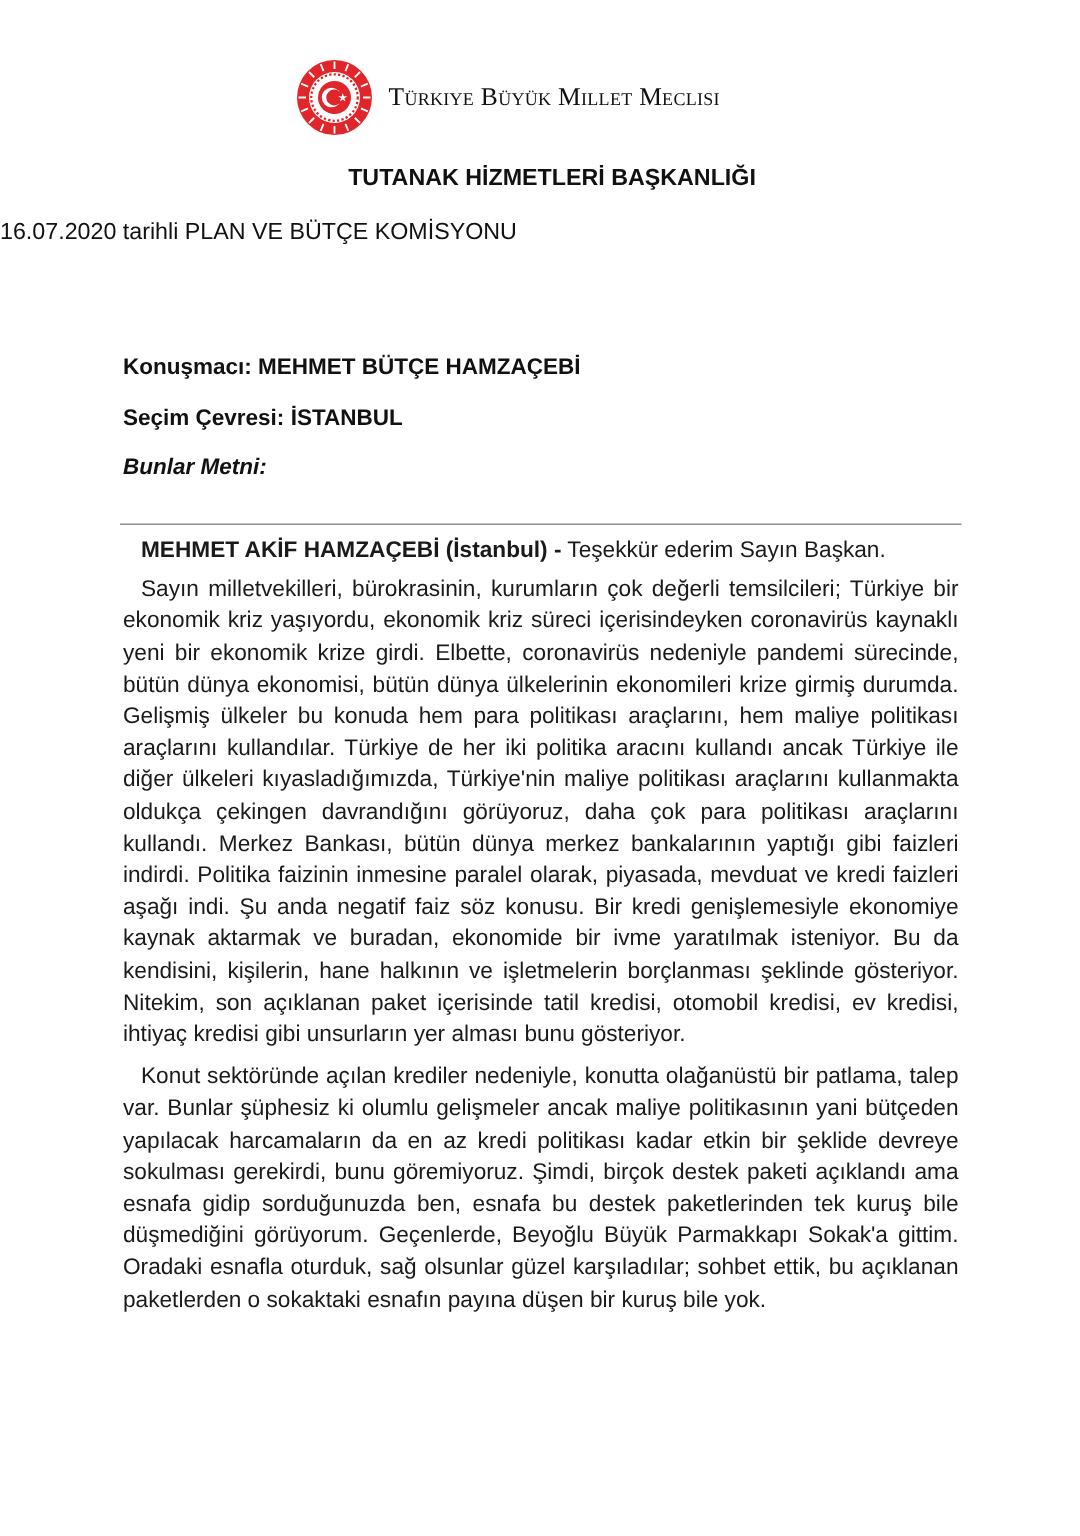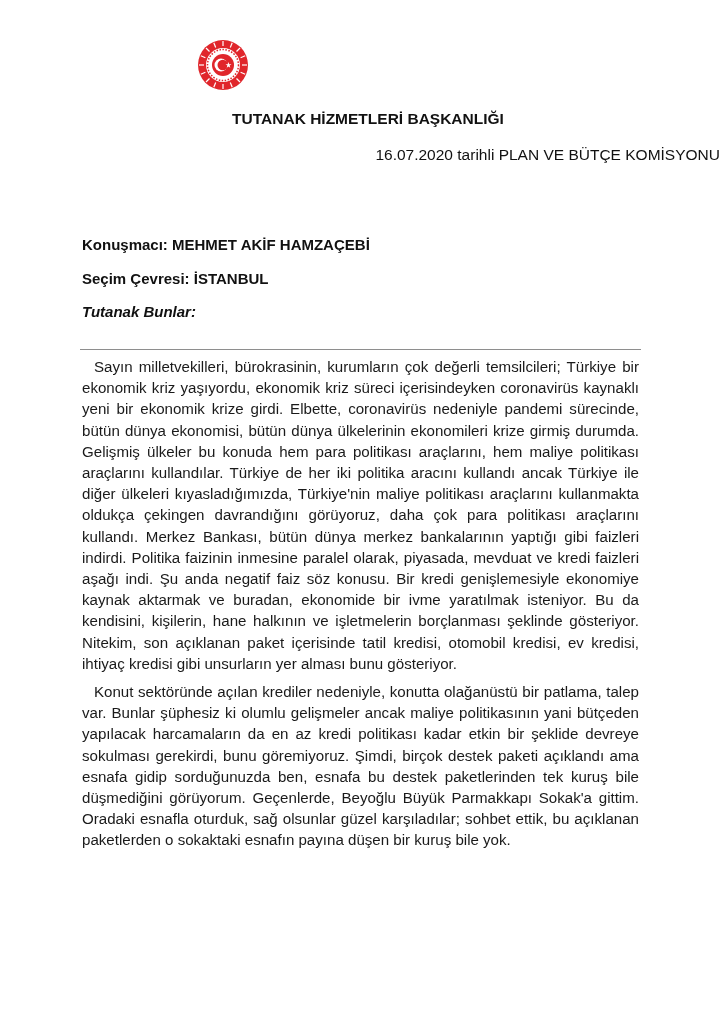--- a/index.html
+++ b/index.html
@@ -16,21 +16,21 @@
       font-size: 17px; letter-spacing: 0.2px; color: #111;
       font-variant: small-caps; font-weight: normal;
     }
 
     .dept-title {
       position: absolute; left: 0; width: 720px; top: 110px;
       text-align: center; font-weight: bold; font-size: 15.5px; color: #111; padding-left: 16px;
     }
     .session-title {
       position: absolute; left: 0; width: 720px; top: 146px;
-      text-align: right; font-size: 15.5px; color: #111;
+      text-align: left; font-size: 15.5px; color: #111;
     }
 
     .meta-line {
       position: absolute; left: 82px; font-weight: bold; font-size: 15px; color: #111;
     }
     .meta-line.speaker { top: 236px; }
     .meta-line.region { top: 270px; text-align: center; }
     .meta-line.transcript-label { top: 303px; font-style: italic; }
 
     .divider {
@@ -70,33 +70,37 @@
       <line x1="3.8" y1="35.2" x2="8.4" y2="33.3"></line>
         <line x1="43.6" y1="18.7" x2="48.2" y2="16.8"></line>
     </g>
     <circle cx="26" cy="26" r="17" fill="#ffffff"></circle>
     <circle cx="26" cy="26" r="15.5" fill="none" stroke="#e0262b" stroke-width="1.5" stroke-dasharray="1.5 1.5"></circle>
     <circle cx="26" cy="26" r="11" fill="#e0262b"></circle>
     <circle cx="24" cy="26" r="6.5" fill="#ffffff"></circle>
     <circle cx="25.8" cy="26" r="5.3" fill="#e0262b"></circle>
     <polygon points="31.5,23 32.2,25.2 34.5,25.2 32.6,26.5 33.3,28.7 31.5,27.4 29.7,28.7 30.4,26.5 28.5,25.2 30.8,25.2" fill="#ffffff"></polygon>
   </svg>
+  <div class="org-name">Türkiye Büyük Millet Meclisi</div>
 </div>
 
 <div class="dept-title">TUTANAK HİZMETLERİ BAŞKANLIĞI</div>
 <div class="session-title">16.07.2020 tarihli PLAN VE BÜTÇE KOMİSYONU</div>
 
 <div class="meta-line speaker">
   <span>Konuşmacı:</span>
-  <span>MEHMET AKİF HAMZAÇEBİ</span>
+  <span>MEHMET BÜTÇE HAMZAÇEBİ</span>
 </div>
 <div class="meta-line region">
   <span>Seçim Çevresi:</span>
   <span>İSTANBUL</span>
 </div>
-<div class="meta-line transcript-label">Tutanak Bunlar:</div>
+<div class="meta-line transcript-label">Bunlar Metni:</div>
 
 <div class="divider"></div>
 
 <div class="transcript-body">
+  <p class="opening">
+    <span class="speaker-tag">MEHMET AKİF HAMZAÇEBİ (İstanbul) -</span><span> Teşekkür ederim Sayın Başkan.</span>
+  </p>
   <p>Sayın milletvekilleri, bürokrasinin, kurumların çok değerli temsilcileri; Türkiye bir ekonomik kriz yaşıyordu, ekonomik kriz süreci içerisindeyken coronavirüs kaynaklı yeni bir ekonomik krize girdi. Elbette, coronavirüs nedeniyle pandemi sürecinde, bütün dünya ekonomisi, bütün dünya ülkelerinin ekonomileri krize girmiş durumda. Gelişmiş ülkeler bu konuda hem para politikası araçlarını, hem maliye politikası araçlarını kullandılar. Türkiye de her iki politika aracını kullandı ancak Türkiye ile diğer ülkeleri kıyasladığımızda, Türkiye'nin maliye politikası araçlarını kullanmakta oldukça çekingen davrandığını görüyoruz, daha çok para politikası araçlarını kullandı. Merkez Bankası, bütün dünya merkez bankalarının yaptığı gibi faizleri indirdi. Politika faizinin inmesine paralel olarak, piyasada, mevduat ve kredi faizleri aşağı indi. Şu anda negatif faiz söz konusu. Bir kredi genişlemesiyle ekonomiye kaynak aktarmak ve buradan, ekonomide bir ivme yaratılmak isteniyor. Bu da kendisini, kişilerin, hane halkının ve işletmelerin borçlanması şeklinde gösteriyor. Nitekim, son açıklanan paket içerisinde tatil kredisi, otomobil kredisi, ev kredisi, ihtiyaç kredisi gibi unsurların yer alması bunu gösteriyor.</p>
   <p class="gap">Konut sektöründe açılan krediler nedeniyle, konutta olağanüstü bir patlama, talep var. Bunlar şüphesiz ki olumlu gelişmeler ancak maliye politikasının yani bütçeden yapılacak harcamaların da en az kredi politikası kadar etkin bir şeklide devreye sokulması gerekirdi, bunu göremiyoruz. Şimdi, birçok destek paketi açıklandı ama esnafa gidip sorduğunuzda ben, esnafa bu destek paketlerinden tek kuruş bile düşmediğini görüyorum. Geçenlerde, Beyoğlu Büyük Parmakkapı Sokak'a gittim. Oradaki esnafla oturduk, sağ olsunlar güzel karşıladılar; sohbet ettik, bu açıklanan paketlerden o sokaktaki esnafın payına düşen bir kuruş bile yok.</p>
 </div>
 
 </body></html>

